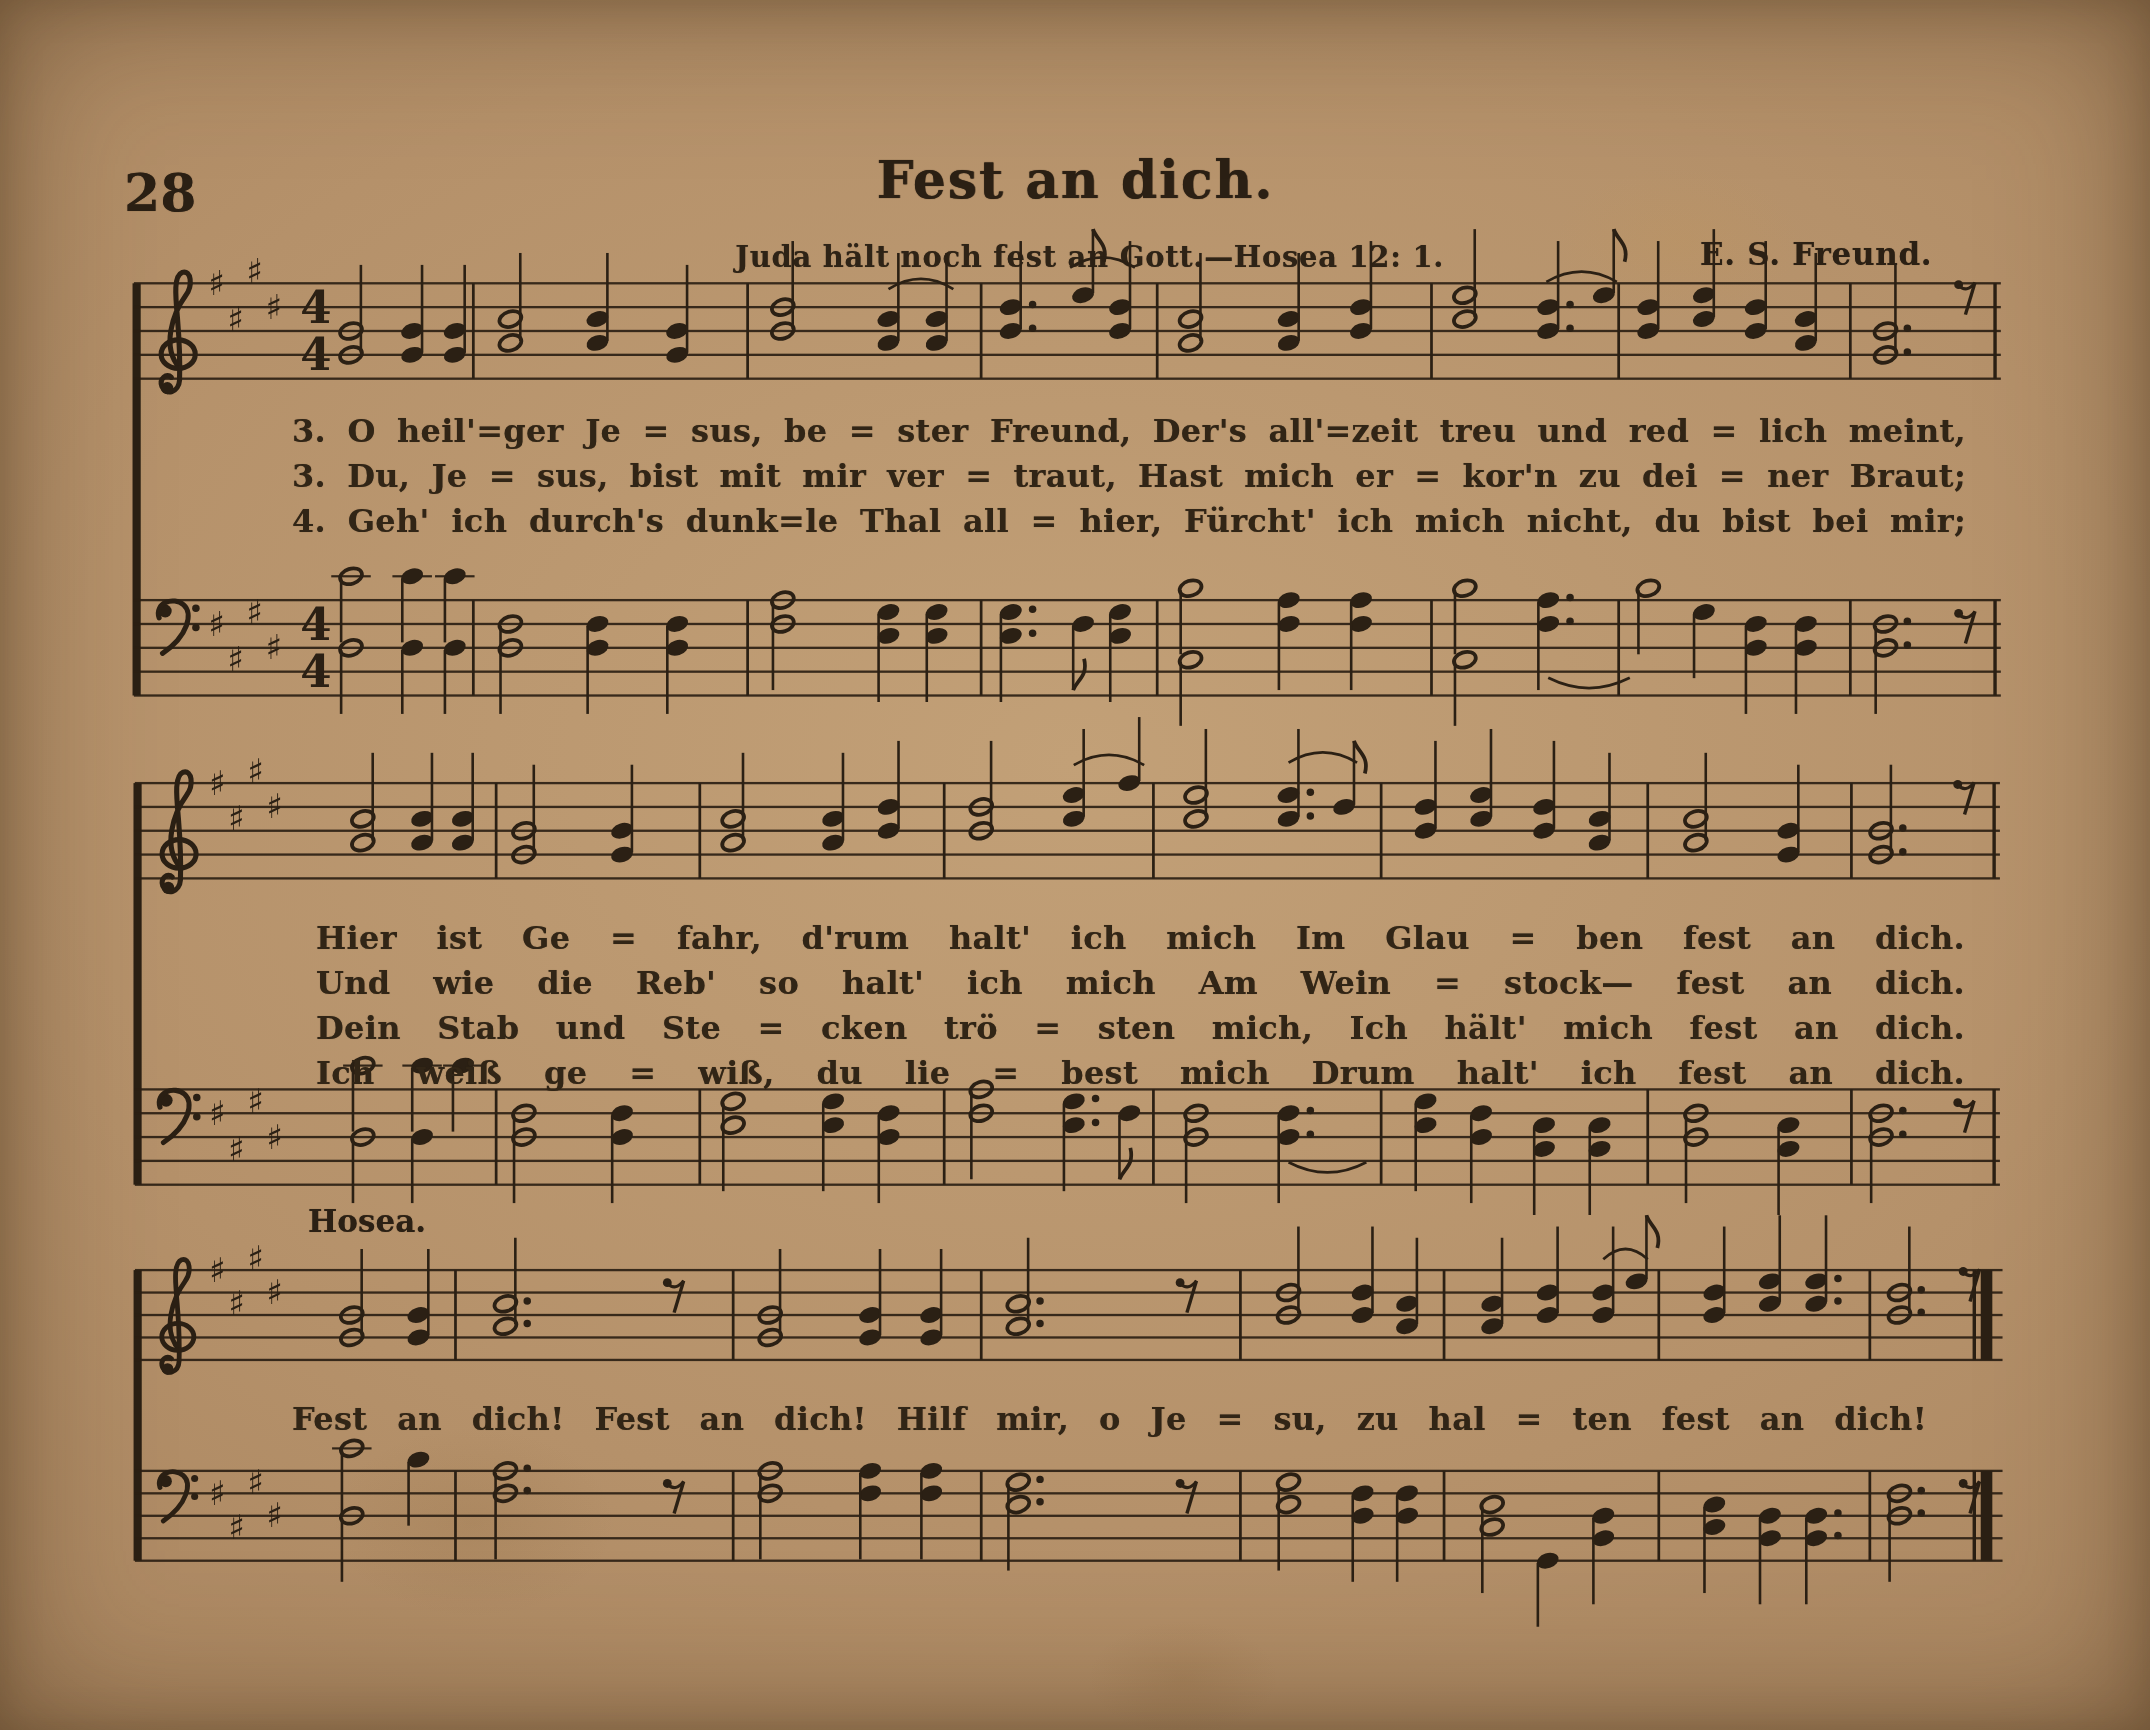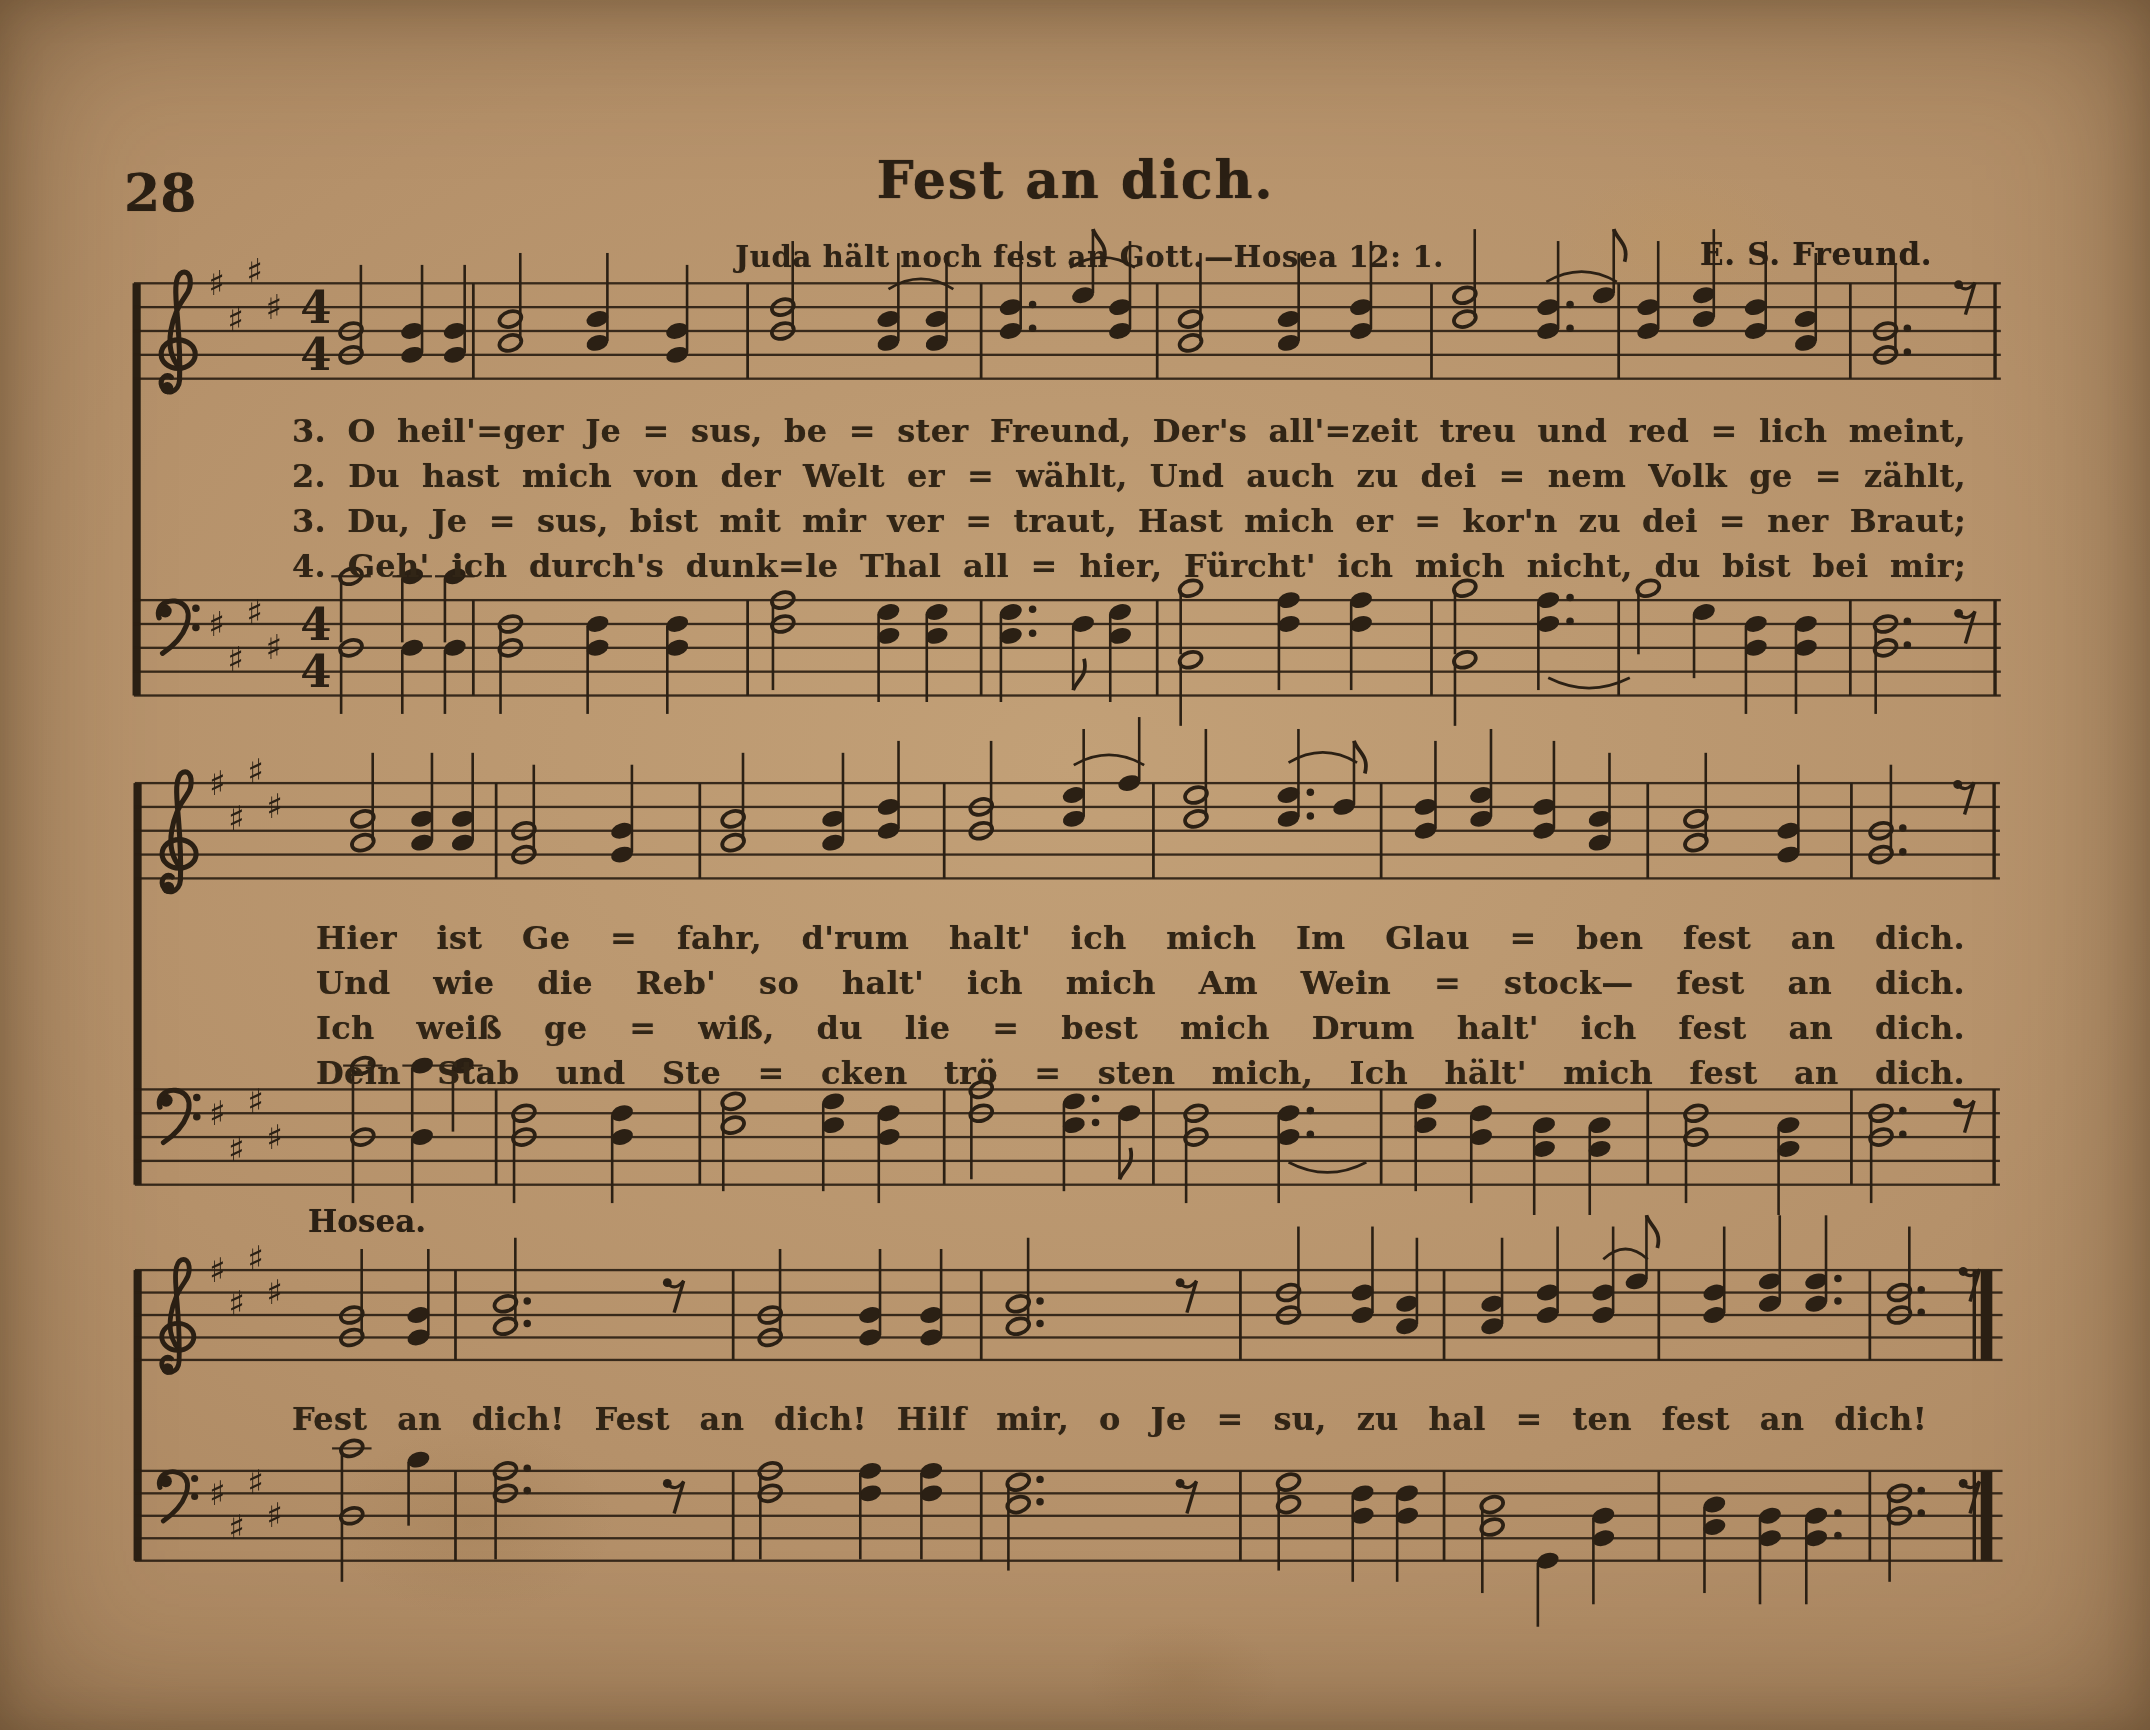--- a/index.html
+++ b/index.html
@@ -676,30 +676,29 @@
           <rect x="2562.16" y="36" width="3.8" height="127" fill="#2b2014"></rect>
           <circle cx="2672.2" cy="18.5" r="6.5" fill="#2b2014"></circle>
           <path d="M 2672.2,19.5 Q 2684.2,31.5 2696.2,15.5" fill="none" stroke="#2b2014" stroke-width="4.5"></path>
           <path d="M 2696.2,15.5 L 2682.2,62.5" fill="none" stroke="#2b2014" stroke-width="5"></path>
         </g>
       </svg>
     </div>
 
   <div class="lyric-block verses-top">
     <div class="lyric-line">3. O heil'=ger Je = sus, be = ster Freund, Der's all'=zeit treu und red = lich meint,</div>
-    <div class="lyric-line">2. Du hast mich von der Welt er = wählt, Und auch zu dei = nem Volk ge = zählt,</div>
     <div class="lyric-line">3. Du, Je = sus, bist mit mir ver = traut, Hast mich er = kor'n zu dei = ner Braut;</div>
     <div class="lyric-line">4. Geh' ich durch's dunk=le Thal all = hier, Fürcht' ich mich nicht, du bist bei mir;</div>
   </div>
 
   <div class="lyric-block verses-mid">
     <div class="lyric-line">Hier ist Ge = fahr, d'rum halt' ich mich Im Glau = ben fest an dich.</div>
     <div class="lyric-line">Und wie die Reb' so halt' ich mich Am Wein = stock— fest an dich.</div>
+    <div class="lyric-line">Dein Stab und Ste = cken trö = sten mich, Ich hält' mich fest an dich.</div>
     <div class="lyric-line">Ich weiß ge = wiß, du lie = best mich Drum halt' ich fest an dich.</div>
-    <div class="lyric-line">Dein Stab und Ste = cken trö = sten mich, Ich hält' mich fest an dich.</div>
   </div>
 
   <div class="chor-label">Hosea.</div>
 
   <div class="lyric-block chorus-line">
     <div class="lyric-line">Fest an dich! Fest an dich! Hilf mir, o Je = su, zu hal = ten fest an dich!</div>
   </div>
 
 </div>
 

